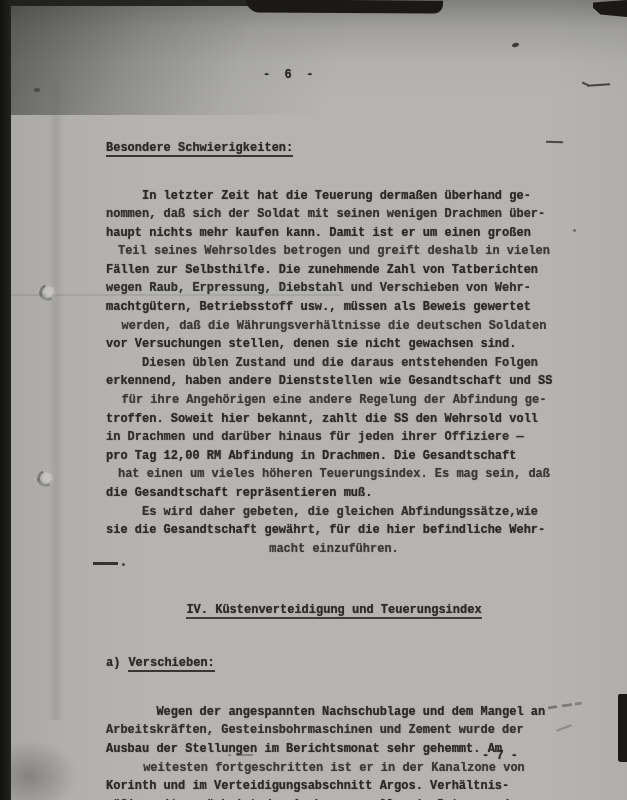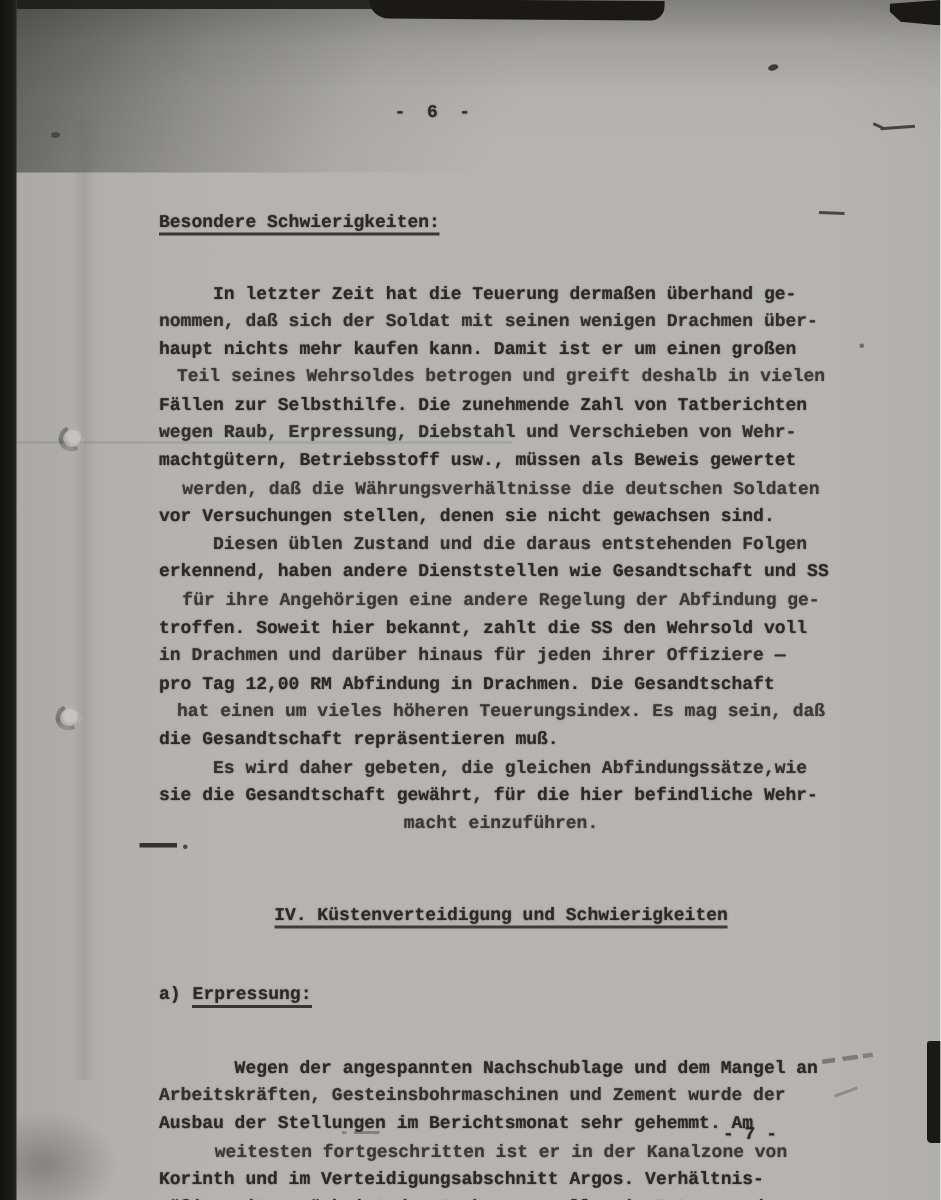--- a/index.html
+++ b/index.html
@@ -91,16 +91,16 @@
 <div class="abs smudge-beendet"></div>
 <div class="abs smudge-beendet2"></div>
 <div class="abs dash-bottom"></div>
 
 <div class="abs pagenum pagenum-top">-  6  -</div>
 <div class="abs pagenum pagenum-bottom">- 7 -</div>
 
 <div class="abs text-col">
   <div class="doc-heading"><span class="u">Besondere Schwierigkeiten:</span></div>
   <div id="para-flow"><div class="line">     In letzter Zeit hat die Teuerung dermaßen überhand ge-</div><div class="line">nommen, daß sich der Soldat mit seinen wenigen Drachmen über-</div><div class="line">haupt nichts mehr kaufen kann. Damit ist er um einen großen</div><div class="line">Teil seines Wehrsoldes betrogen und greift deshalb in vielen</div><div class="line">Fällen zur Selbsthilfe. Die zunehmende Zahl von Tatberichten</div><div class="line">wegen Raub, Erpressung, Diebstahl und Verschieben von Wehr-</div><div class="line">machtgütern, Betriebsstoff usw., müssen als Beweis gewertet</div><div class="line">werden, daß die Währungsverhältnisse die deutschen Soldaten</div><div class="line">vor Versuchungen stellen, denen sie nicht gewachsen sind.</div><div class="line">     Diesen üblen Zustand und die daraus entstehenden Folgen</div><div class="line">erkennend, haben andere Dienststellen wie Gesandtschaft und SS</div><div class="line">für ihre Angehörigen eine andere Regelung der Abfindung ge-</div><div class="line">troffen. Soweit hier bekannt, zahlt die SS den Wehrsold voll</div><div class="line">in Drachmen und darüber hinaus für jeden ihrer Offiziere —</div><div class="line">pro Tag 12,00 RM Abfindung in Drachmen. Die Gesandtschaft</div><div class="line">hat einen um vieles höheren Teuerungsindex. Es mag sein, daß</div><div class="line">die Gesandtschaft repräsentieren muß.</div><div class="line">     Es wird daher gebeten, die gleichen Abfindungssätze,wie</div><div class="line">sie die Gesandtschaft gewährt, für die hier befindliche Wehr-</div><div class="line">macht einzuführen.</div></div>
-  <div class="section-heading"><span class="u">IV. Küstenverteidigung und Schwierigkeiten</span></div>
-  <div class="subsection"><span class="label">a)</span><span class="u">Erpressung:</span></div>
+  <div class="section-heading"><span class="u">IV. Küstenverteidigung und Teuerungsindex</span></div>
+  <div class="subsection"><span class="label">a)</span><span class="u">Verschieben:</span></div>
   <div id="section-para"><div class="line">       Wegen der angespannten Nachschublage und dem Mangel an</div><div class="line">Arbeitskräften, Gesteinsbohrmaschinen und Zement wurde der</div><div class="line">Ausbau der Stellungen im Berichtsmonat sehr gehemmt. Am</div><div class="line">weitesten fortgeschritten ist er in der Kanalzone von</div><div class="line">Korinth und im Verteidigungsabschnitt Argos. Verhältnis-</div><div class="line">mäßig weit zurück ist der Ausbau vor allem in Patras und</div></div>
 </div>
 
 </body></html>

